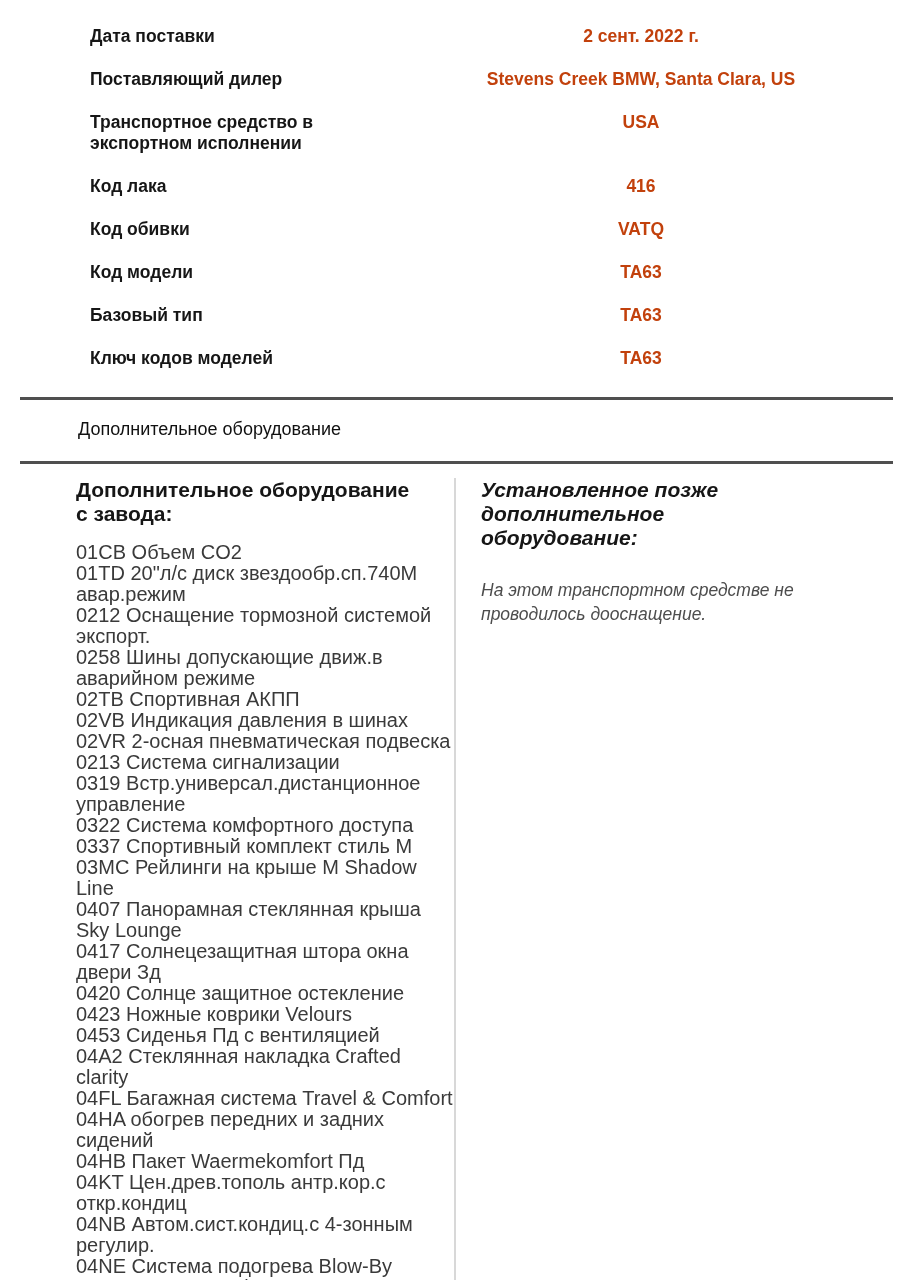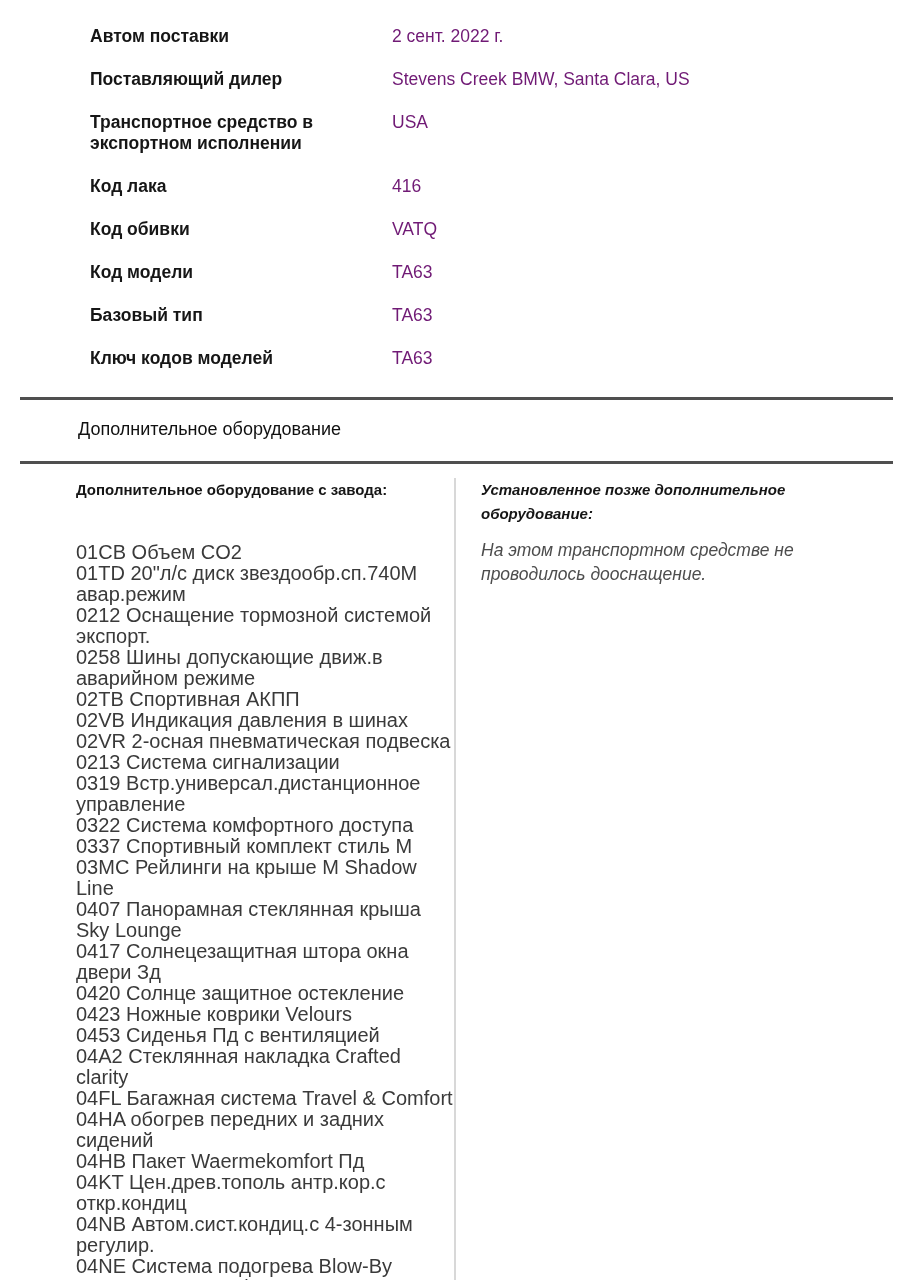--- a/index.html
+++ b/index.html
@@ -20,22 +20,23 @@
     row-gap: 22px;
     font-size: 17.5px;
     line-height: 21px;
   }
   .spec-label {
     font-weight: 600;
     color: #161616;
     max-width: 252px;
   }
   .spec-value {
-    font-weight: 400;
-    color: #701a75;
+    font-weight: 700;
+    color: #c2410c;
+    text-align: center;
   }
 
   
   .rule {
     margin-left: 20px;
     width: 873px;
     height: 3px;
     background: #4f4f4f;
     border: none;
   }
@@ -63,50 +64,50 @@
     width: 2px;
     background: #d8d8d8;
     flex: 0 0 2px;
   }
   .col-right {
     flex: 1 1 auto;
     padding-left: 25px;
     font-style: italic;
   }
   .col-heading {
-    font-size: 15px;
+    font-size: 21px;
     line-height: 24px;
     font-weight: 600;
     color: #161616;
     min-height: 48px;
     max-width: 340px;
   }
   .options-list {
     margin-top: 16px;
     font-size: 20px;
     line-height: 21px;
     color: #3a3a3a;
     list-style: none;
   }
   .options-list li { margin: 0; }
   .col-body {
-    margin-top: 12px;
+    margin-top: 28px;
     font-size: 17.5px;
     line-height: 24px;
     color: #4d4d4d;
     max-width: 330px;
   }
 </style>
 </head>
 <body>
 
 <div class="page">
 
   <div class="details">
-    <div class="spec-label">Автом поставки</div>
+    <div class="spec-label">Дата поставки</div>
     <div class="spec-value">2 сент. 2022 г.</div>
 
     <div class="spec-label">Поставляющий дилер</div>
     <div class="spec-value">Stevens Creek BMW, Santa Clara, US</div>
 
     <div class="spec-label">Транспортное средство в экспортном исполнении</div>
     <div class="spec-value">USA</div>
 
     <div class="spec-label">Код лака</div>
     <div class="spec-value">416</div>

